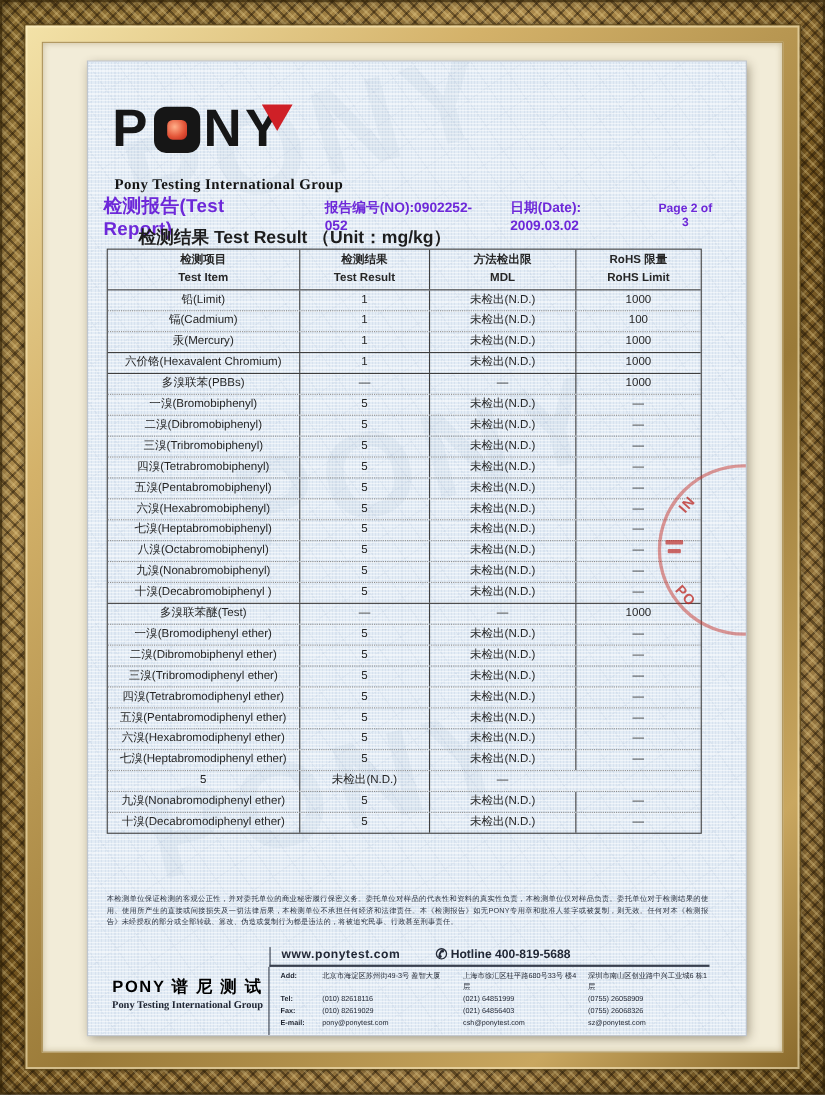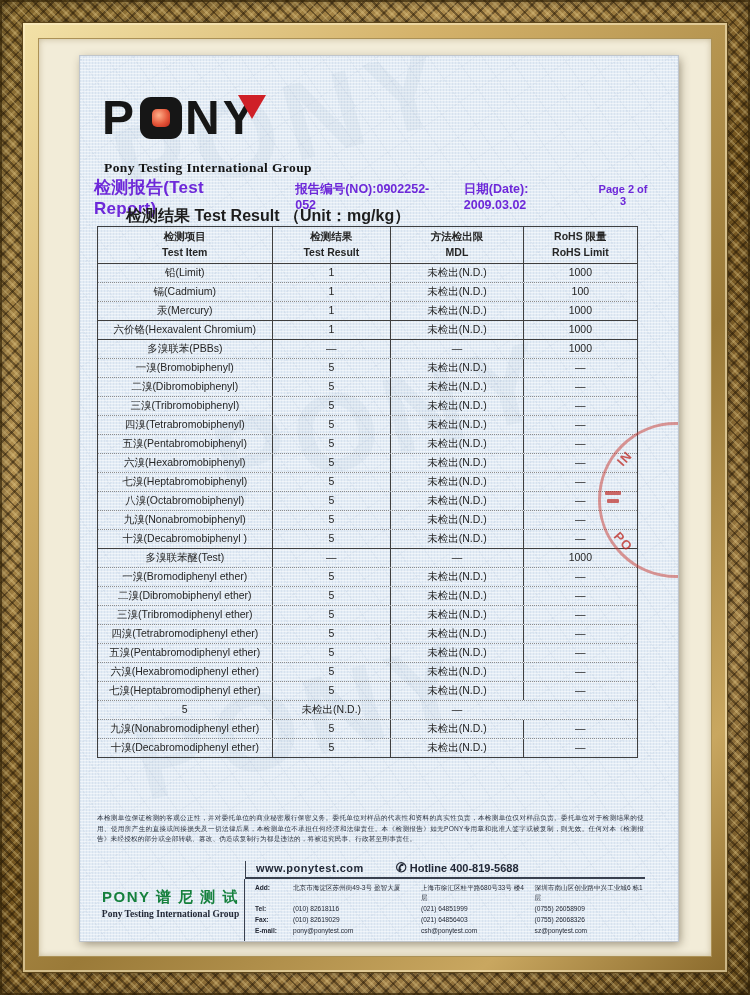--- a/index.html
+++ b/index.html
@@ -88,21 +88,21 @@
   
   .footer { position:absolute; left:17px; top:805px; width:548px; color:#222836; }
   .f-top { margin-left:148px; padding:0 0 3px 10px; border-left:1.5px solid #39404e;
     border-bottom:2px solid #39404e; display:flex; align-items:flex-end; gap:32px; }
   .f-web { font-weight:700; font-size:11px; letter-spacing:.5px; }
   .f-hotline { font-weight:700; font-size:11px; display:flex; align-items:center; gap:3px; }
   .f-phone-ic { font-size:13px; line-height:1; }
   .f-main { display:flex; border-bottom:2.5px solid #39404e; }
   .f-brand { width:148px; flex:none; border-right:1.5px solid #39404e;
     text-align:center; padding:9px 4px 6px; }
-  .f-brand-cn { font-size:15px; font-weight:700; letter-spacing:1.5px; color:#15803d; white-space:nowrap; }
+  .f-brand-cn { font-size:15px; font-weight:700; letter-spacing:1.5px; color:#000000; white-space:nowrap; }
   .f-brand-en { font-family:"Liberation Serif", serif; font-weight:700; font-size:9.5px; margin-top:2px; }
   .f-offices { flex:1; padding:4px 0 6px 10px; display:grid;
     grid-template-columns:30px 1.25fr 1.1fr 1.15fr; column-gap:8px; row-gap:1.5px;
     font-size:6.6px; line-height:1.45; color:#1f2430; align-items:start; }
   .f-lab { font-weight:700; }
 
   
   .stamp { position:absolute; left:518px; top:366px; width:156px; height:156px;
     border:3px solid rgba(199,56,48,.5); border-radius:50%; pointer-events:none; }
   .stamp span { position:absolute; color:rgba(190,44,38,.78); font-weight:700;

